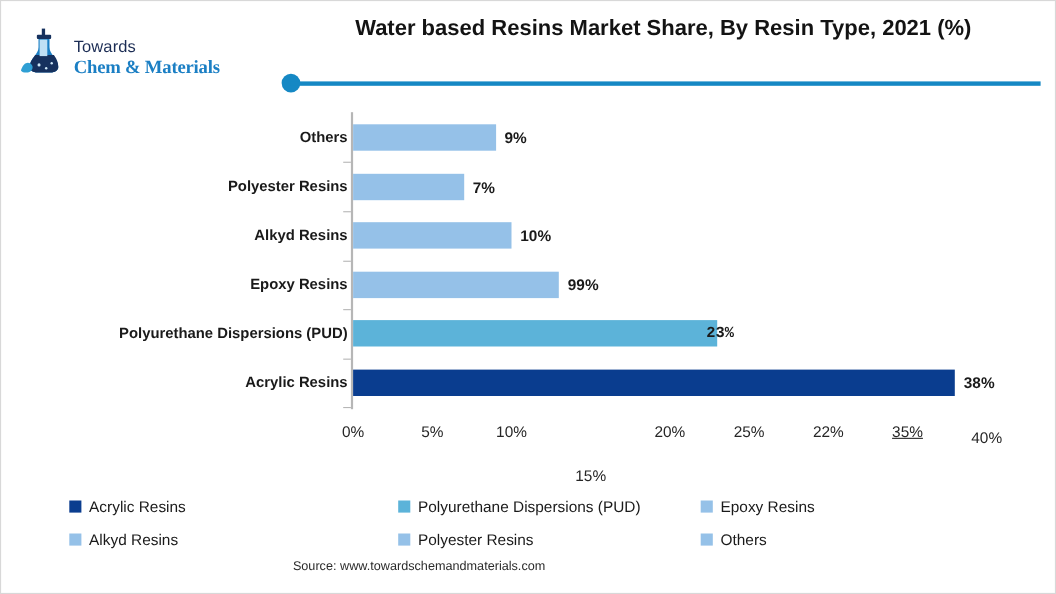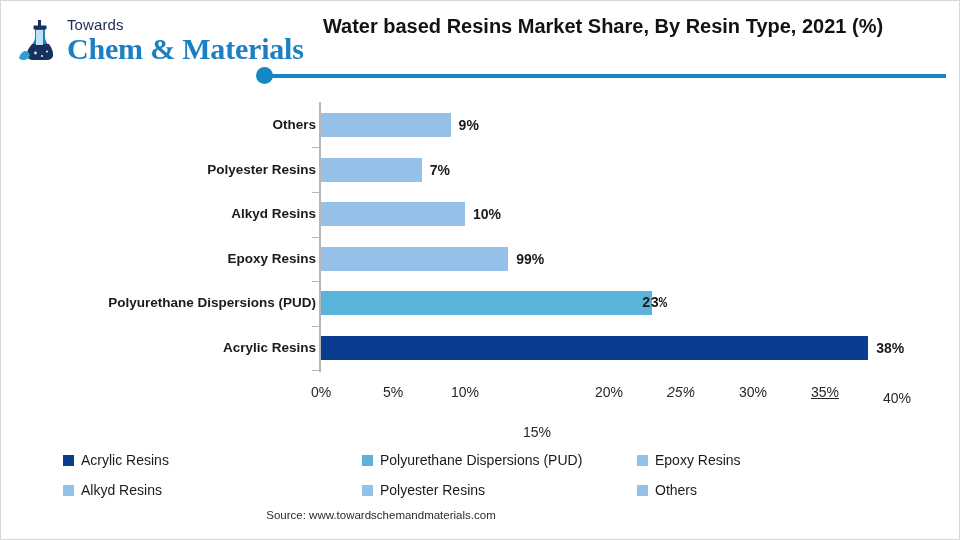--- a/index.html
+++ b/index.html
@@ -21,21 +21,21 @@
   }
 
   
   #logo {
     position: absolute;
     left: 14px;
     top: 16px;
     width: 250px;
     height: 52px;
     display: flex;
-    align-items: flex-start;
+    align-items: flex-end;
     gap: 6px;
   }
   #logo-mark {
     width: 46px;
     height: 46px;
     flex: 0 0 46px;
   }
   #logo-text {
     display: flex;
     flex-direction: column;
@@ -43,21 +43,21 @@
     line-height: 1;
   }
   #logo-line1 {
     font-size: 15px;
     color: #1b2c54;
     letter-spacing: .1px;
     margin-bottom: 2px;
   }
   #logo-line2 {
     font-family: "Liberation Serif", serif;
-    font-size: 30px;
+    font-size: 17px;
     font-weight: bold;
     color: #1b7fc4;
     letter-spacing: -.2px;
     white-space: nowrap;
   }
 
   #chart-title {
     position: absolute;
     left: 282px;
     top: 12px;
@@ -233,22 +233,22 @@
         <div class="cat-label" style="top: 249.8px;">Epoxy Resins</div>
         <div class="cat-label" style="top: 294.4px;">Polyurethane Dispersions (PUD)</div>
         <div class="cat-label" style="top: 339px;">Acrylic Resins</div>
       </div>
     <div id="xticks">
         <div class="xtick-label" style="left: 320px;">0%</div>
         <div class="xtick-label" style="left: 392px;">5%</div>
         <div class="xtick-label" style="left: 464px;">10%</div>
         <div class="xtick-label" style="left: 536px; margin-top: 40px;">15%</div>
         <div class="xtick-label" style="left: 608px;">20%</div>
-        <div class="xtick-label" style="left: 680px; font-style: italic;">25%</div>
-        <div class="xtick-label" style="left: 752px;">30%</div>
+        <div class="xtick-label" style="left: 680px;">25%</div>
+        <div class="xtick-label" style="left: 752px;">22%</div>
         <div class="xtick-label" style="left: 824px; text-decoration: underline;">35%</div>
         <div class="xtick-label" style="left: 896px; margin-top: 6px;">40%</div>
       </div>
   <div class="axis-tick" style="top: 146px;"></div>
       <div class="axis-tick" style="top: 191px;"></div>
       <div class="axis-tick" style="top: 236px;"></div>
       <div class="axis-tick" style="top: 280px;"></div>
       <div class="axis-tick" style="top: 325px;"></div>
       <div class="axis-tick" style="top: 369px;"></div>
     </div>

